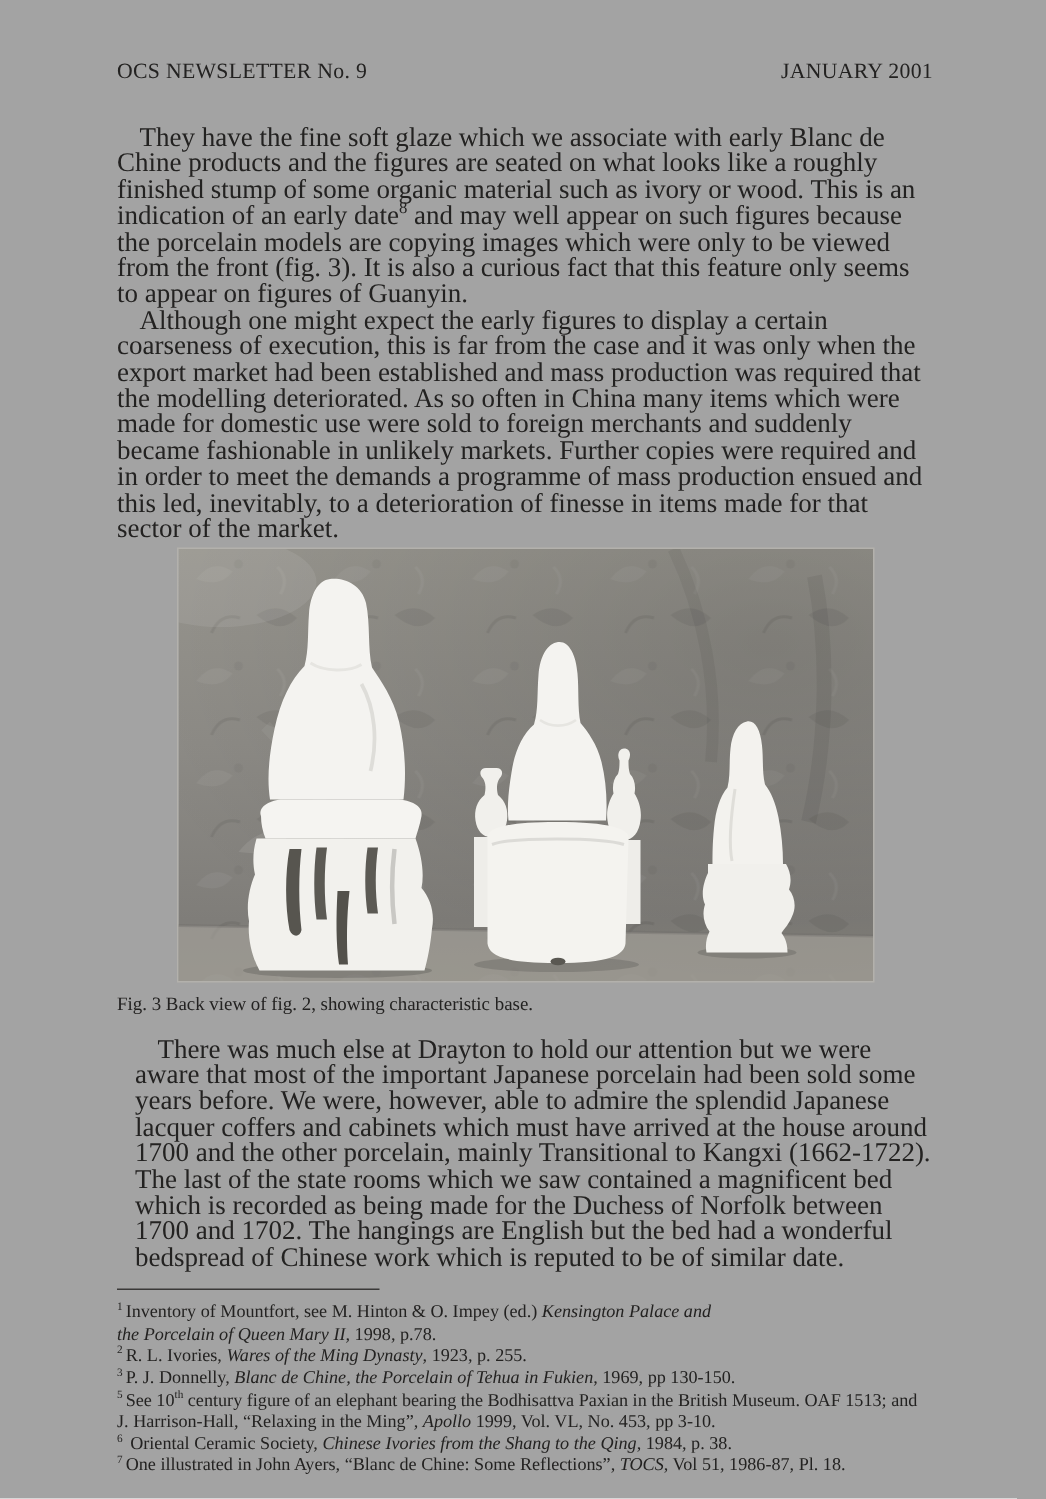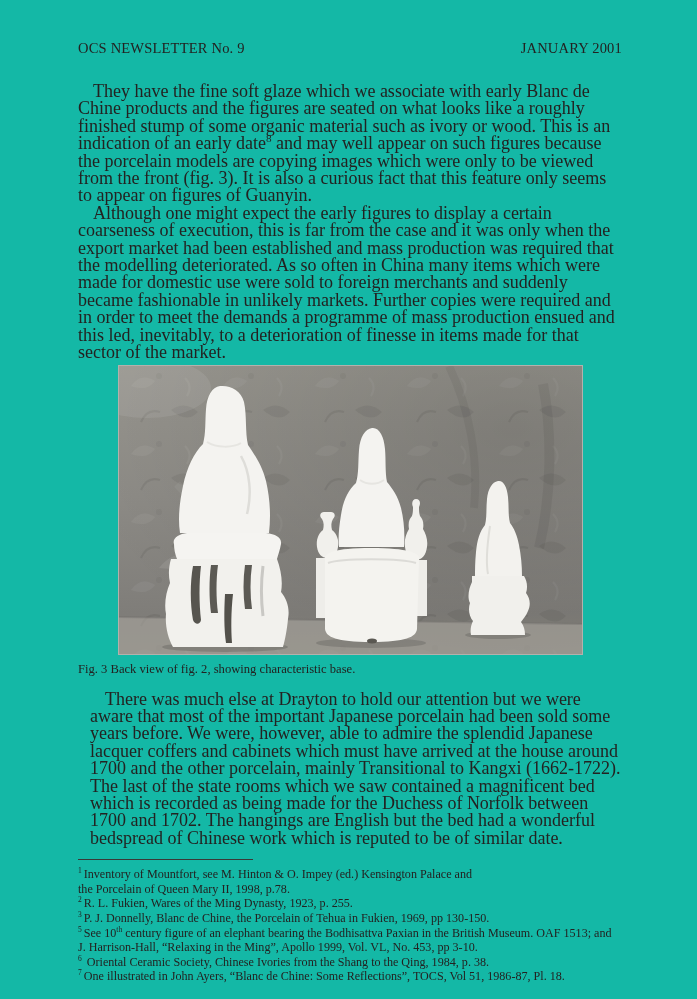--- a/index.html
+++ b/index.html
@@ -1,36 +1,36 @@
 <!DOCTYPE html>
 <html><head>
 <meta charset="utf-8">
 <style>
   html,body{margin:0;padding:0;background:#ffffff;}
   .page{
     position:relative;
     width:697px;height:999px;
     box-sizing:border-box;
-    background:#14b8a6;
+    background:#a3a3a3;
     padding:40px 75px 0 78px;
     font-family:"Liberation Serif","DejaVu Serif",serif;
     color:#232221;
     overflow:hidden;
   }
   .header{display:flex;justify-content:space-between;font-size:14.5px;margin-bottom:26px;letter-spacing:.2px;}
   .body-para{font-size:18px;line-height:17.4px;margin:0;text-indent:15px;text-align:left;}
   sup{font-size:.62em;vertical-align:super;line-height:0;}
   .photo-wrap{width:463px;height:288px;margin:3px auto 0;border:1px solid #b3b1ac;box-sizing:content-box;}
   .photo-wrap svg{display:block;}
   .caption{font-size:12.6px;margin-top:7px;text-align:left;}
   .para-after-fig{margin-top:14px;margin-left:12px;}
   .fn-rule{border:none;border-top:1.2px solid #3a3938;width:175px;margin:12px 0 7px 0;}
   .footnotes{font-size:12.1px;line-height:14.6px;}
   .footnote{margin:0;}
-  .footnote .ital{}
+  .footnote .ital{font-style:italic;}
   .fn-marker{margin-right:2px;}
   .page-number{text-align:center;font-size:13px;margin-top:29px;}
 </style>
 </head>
 <body>
 
 <div class="page">
 
   <div class="header">
     <span>OCS NEWSLETTER No. 9</span>
@@ -114,21 +114,21 @@
   </div>
 
   <div class="caption">Fig. 3 Back view of fig. 2, showing characteristic base.</div>
 
   <p class="body-para para-after-fig">There was much else at Drayton to hold our attention but we were aware that most of the important Japanese porcelain had been sold some years before. We were, however, able to admire the splendid Japanese lacquer coffers and cabinets which must have arrived at the house around 1700 and the other porcelain, mainly Transitional to Kangxi (1662-1722). The last of the state rooms which we saw contained a magnificent bed which is recorded as being made for the Duchess of Norfolk between 1700 and 1702. The hangings are English but the bed had a wonderful bedspread of Chinese work which is reputed to be of similar date.</p>
 
   <hr class="fn-rule">
 
   <div class="footnotes">
       <div class="footnote"><sup class="fn-marker">1</sup><span>Inventory of  Mountfort, see M. Hinton &amp; O. Impey (ed.) </span><span class="ital">Kensington Palace and</span><br><span class="ital">the Porcelain of Queen Mary II,</span><span> 1998, p.78.</span></div>
-      <div class="footnote"><sup class="fn-marker">2</sup><span>R. L. Fukien, </span><span class="ital">Wares of the Ming Dynasty</span><span>, 1923, p. 255.</span></div>
+      <div class="footnote"><sup class="fn-marker">2</sup><span>R. L. Ivories, </span><span class="ital">Wares of the Ming Dynasty</span><span>, 1923, p. 255.</span></div>
       <div class="footnote"><sup class="fn-marker">3</sup><span>P. J. Donnelly, </span><span class="ital">Blanc de Chine, the Porcelain of Tehua in Fukien</span><span>, 1969, pp 130-150.</span></div>
       <div class="footnote"><sup class="fn-marker">5</sup><span>See 10</span><sup>th</sup><span> century figure of an elephant bearing the Bodhisattva Paxian in the British Museum. OAF 1513; and</span><br><span>J. Harrison-Hall, “Relaxing in the Ming”, </span><span class="ital">Apollo</span><span> 1999, Vol. VL, No. 453,  pp 3-10.</span></div>
       <div class="footnote"><sup class="fn-marker">6</sup><span> Oriental Ceramic Society, </span><span class="ital">Chinese Ivories from the Shang to the Qing</span><span>, 1984, p. 38.</span></div>
       <div class="footnote"><sup class="fn-marker">7</sup><span>One illustrated in John Ayers, “Blanc de Chine: Some Reflections”, </span><span class="ital">TOCS</span><span>, Vol 51, 1986-87,  Pl. 18.</span></div>
     </div>
 
   <div class="page-number">13</div>
 
 </div>
 

